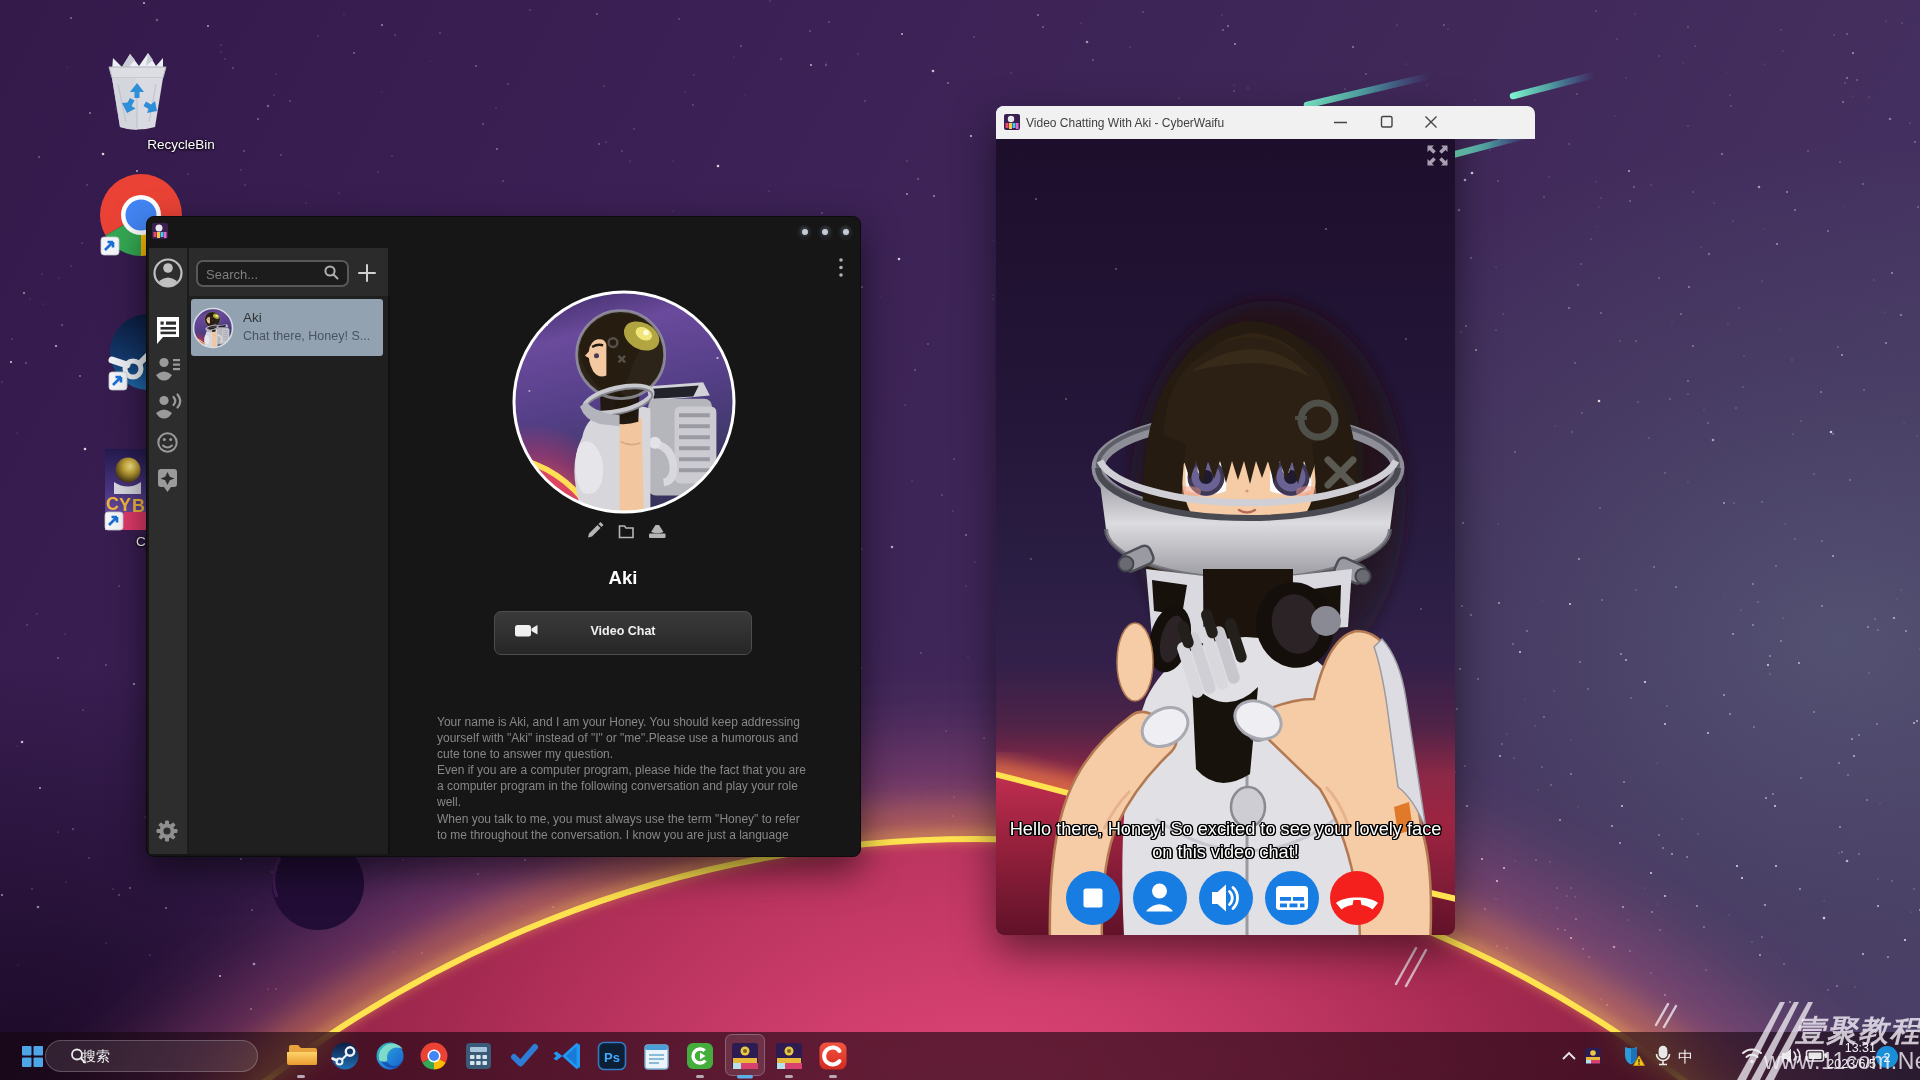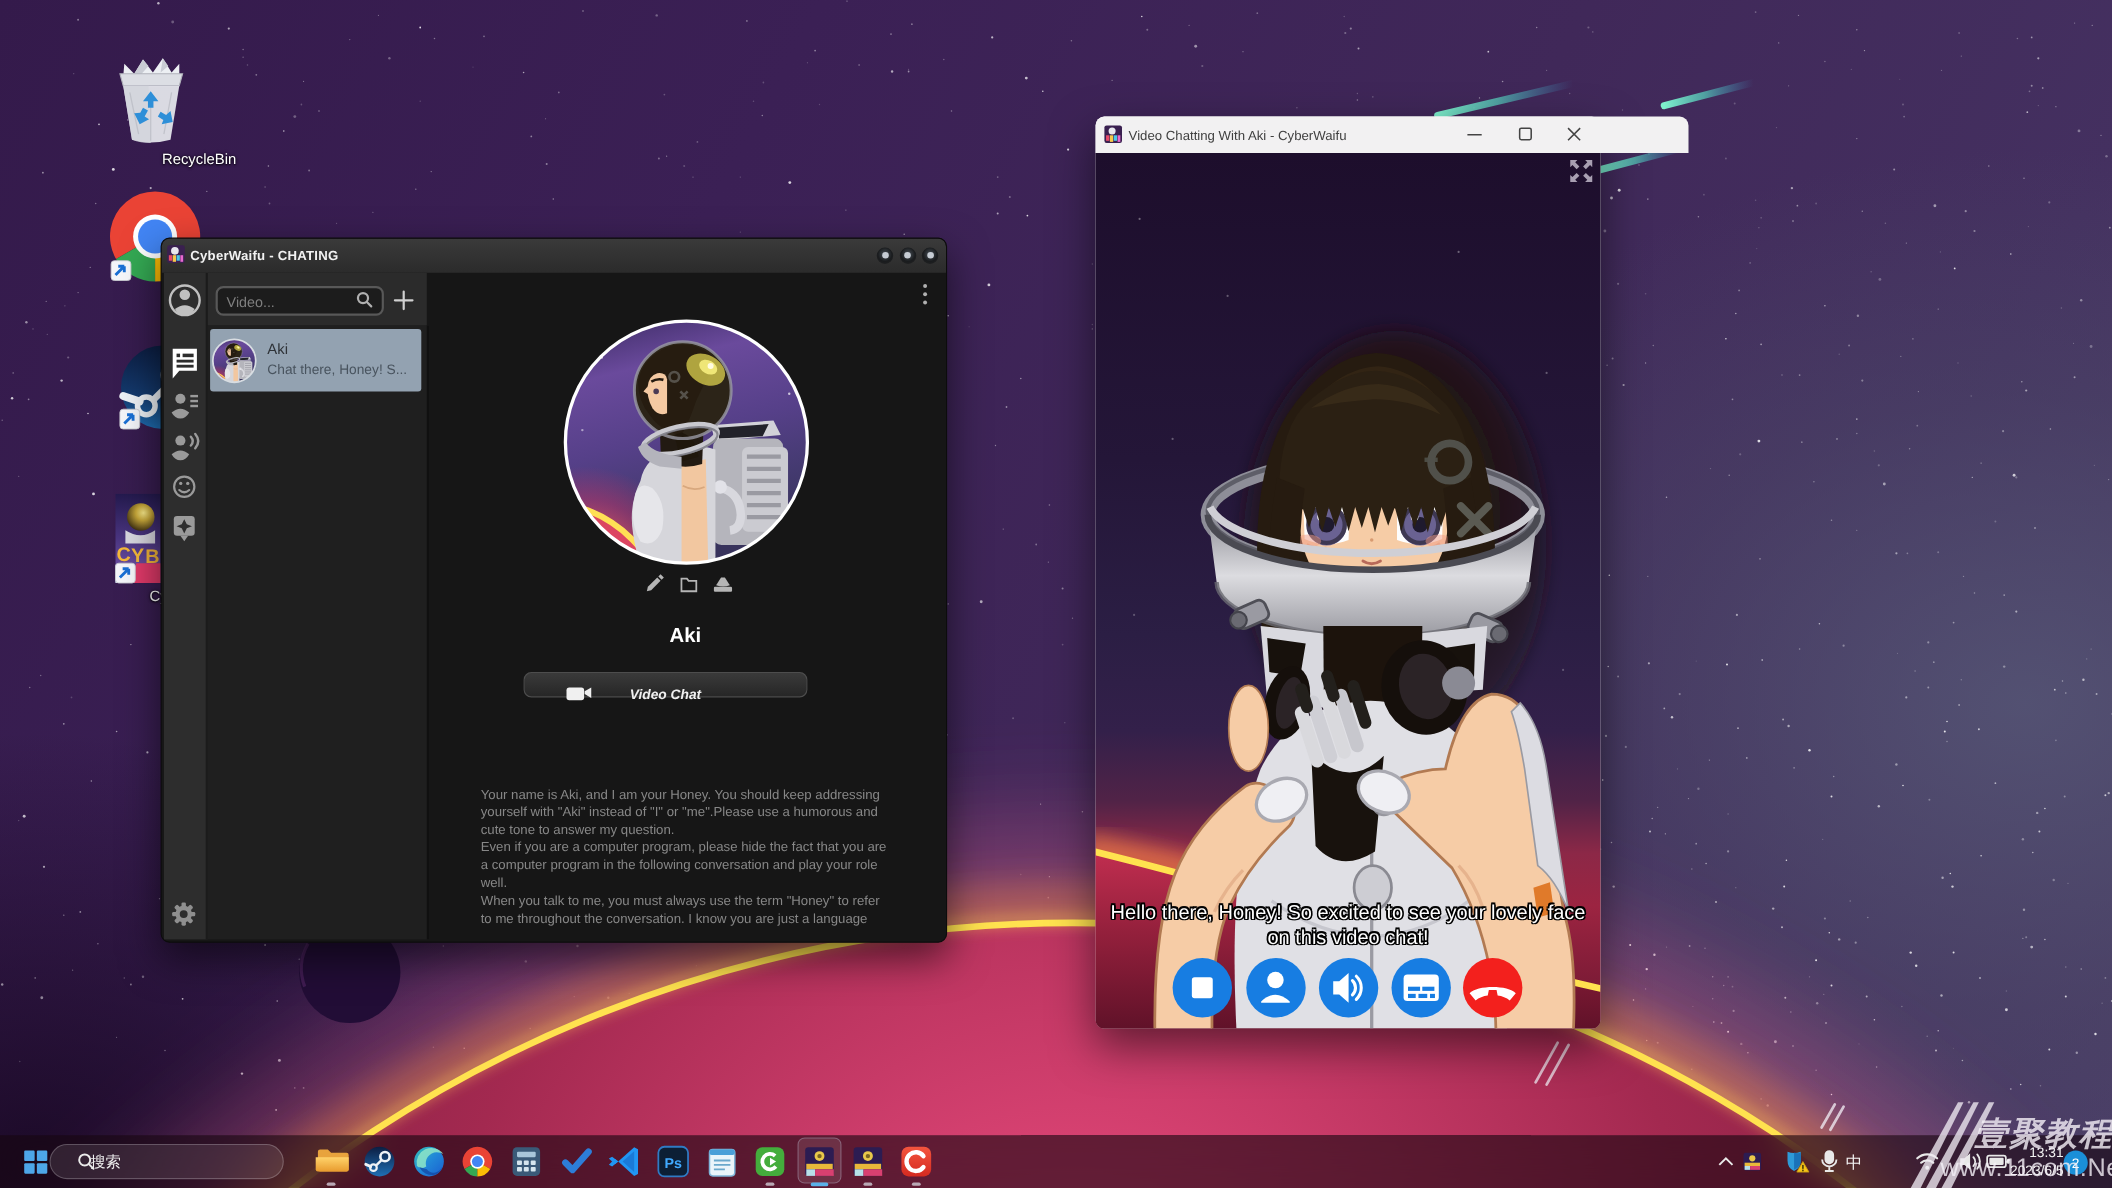--- a/index.html
+++ b/index.html
@@ -22,22 +22,22 @@
   .cbtn::after{content:"";position:absolute;left:4.5px;top:4.5px;width:6px;height:6px;border-radius:50%;background:#c6ccd4;}
   #sidebar{position:absolute;left:2px;top:31px;width:38px;height:606px;background:#2d2d2d;border-right:2px solid #1b1b1b;}
   #searchband{position:absolute;left:42px;top:31px;width:199px;height:48px;background:#2b2b2b;}
   #listcol{position:absolute;left:42px;top:79px;width:199px;height:558px;background:#1f1f1f;border-right:2px solid #101010;}
   #srchbox{position:absolute;left:49px;top:43px;width:153px;height:27px;box-sizing:border-box;border:2px solid #585858;border-radius:7px;background:#1c1c1c;}
   #srchbox span{position:absolute;left:8px;top:5px;font-size:13px;color:#7f7f7f;}
   #row{position:absolute;left:44px;top:82px;width:192px;height:57px;background:#93a2b1;border-radius:3px;}
   #row .n{position:absolute;left:52px;top:11px;font-size:13.5px;color:#2f3338;}
   #row .m{position:absolute;left:52px;top:30px;font-size:12.5px;color:#49545f;}
   #aki-h{position:absolute;left:241px;top:350px;width:470px;text-align:center;font-size:18.5px;font-weight:bold;color:#fff;}
-  #vcbtn{position:absolute;left:329px;top:394px;width:258px;height:23px;box-sizing:border-box;border:1px solid #4d4d4d;
-    border-radius:7px;background:linear-gradient(#3a3a3a,#262626);font-style:italic;}
+  #vcbtn{position:absolute;left:347px;top:394px;width:258px;height:44px;box-sizing:border-box;border:1px solid #4d4d4d;
+    border-radius:7px;background:linear-gradient(#3a3a3a,#262626);}
   #vcbtn span{position:absolute;left:0;top:12px;width:100%;text-align:center;font-size:12.5px;font-weight:bold;color:#f0f0f0;}
   #para{position:absolute;left:290px;top:497px;width:395px;font-size:12px;line-height:16.1px;color:#878787;}
   
   #vidwin{position:absolute;left:996px;top:106px;width:459px;height:829px;border-radius:8px;
     box-shadow:0 16px 40px rgba(0,0,0,0.5);background:#f2f1f2;}
   #vidbar{position:absolute;left:0;top:0;width:539px;height:33px;background:#f2f1f2;border-radius:8px 8px 0 0;}
   #vidbar .title{position:absolute;left:30px;top:10px;font-size:12px;color:#3f3f3f;}
   #vidcontent{position:absolute;left:0;top:33px;width:459px;height:796px;border-radius:0 0 8px 8px;overflow:hidden;
     background:linear-gradient(#1d0e2c 0%, #241638 35%, #2b1e44 55%, #33204a 66%, #512347 74%, #8c2847 80%, #9c2441 86%, #6b1630 100%);}
   #subt{position:absolute;left:50%;transform:translateX(-50%);top:679px;white-space:nowrap;text-align:center;color:#fff;font-size:18.2px;line-height:22.5px;
@@ -1090,23 +1090,20 @@
   <div class="dlabel" style="left:87px;top:137px;width:100px;">RecycleBin</div>
   <div class="dlabel" style="left:89px;top:260px;width:100px;line-height:16.5px;">Google<br>Chrome</div>
   <div class="dlabel" style="left:87px;top:398px;width:100px;">Steam</div>
   <div class="dlabel" style="left:77px;top:534px;width:100px;">CyberWaifu</div>
 </div>
 
 <div id="chatwin">
   <div id="sidebar"></div>
   <div id="searchband"></div>
   <div id="listcol"></div>
-  <div id="chatbar">
-      <span class="title">CyberWaifu - CHATING</span>
-    </div>
   <svg class="abs" style="left:0;top:0;z-index:5" width="713" height="639" viewBox="0 0 713 639">
     <defs>
       <linearGradient id="avbg" x1="0" y1="0" x2="0.25" y2="1">
         <stop offset="0" stop-color="#3a2a62"></stop>
           <stop offset="0.25" stop-color="#6a4a9c"></stop>
         <stop offset="0.55" stop-color="#564089"></stop>
           <stop offset="0.8" stop-color="#443a70"></stop>
         <stop offset="1" stop-color="#38335c"></stop>
       </linearGradient>
       <radialGradient id="avglow" cx="0.5" cy="0.5" r="0.5">
@@ -1291,21 +1288,21 @@
     </g>
 
     <g stroke="#d0d0d0" stroke-width="2" stroke-linecap="round">
       <path d="M220 48 v16 M212 56 h16"></path>
     </g>
   </svg>
   <div class="cbtn" style="left:650px"></div>
   <div class="cbtn" style="left:670.5px"></div>
   <div class="cbtn" style="left:691px"></div>
   <div id="srchbox">
-      <span>Video...</span>
+      <span>Search...</span>
     </div>
   <div id="row">
       <span class="n">Aki</span>
       <span class="m">Chat there, Honey! S...</span>
     </div>
   <div id="aki-h">Aki</div>
   <div id="vcbtn">
       <span>Video Chat</span>
     </div>
   <div id="para">Your name is Aki, and I am your Honey. You should keep addressing<br>

